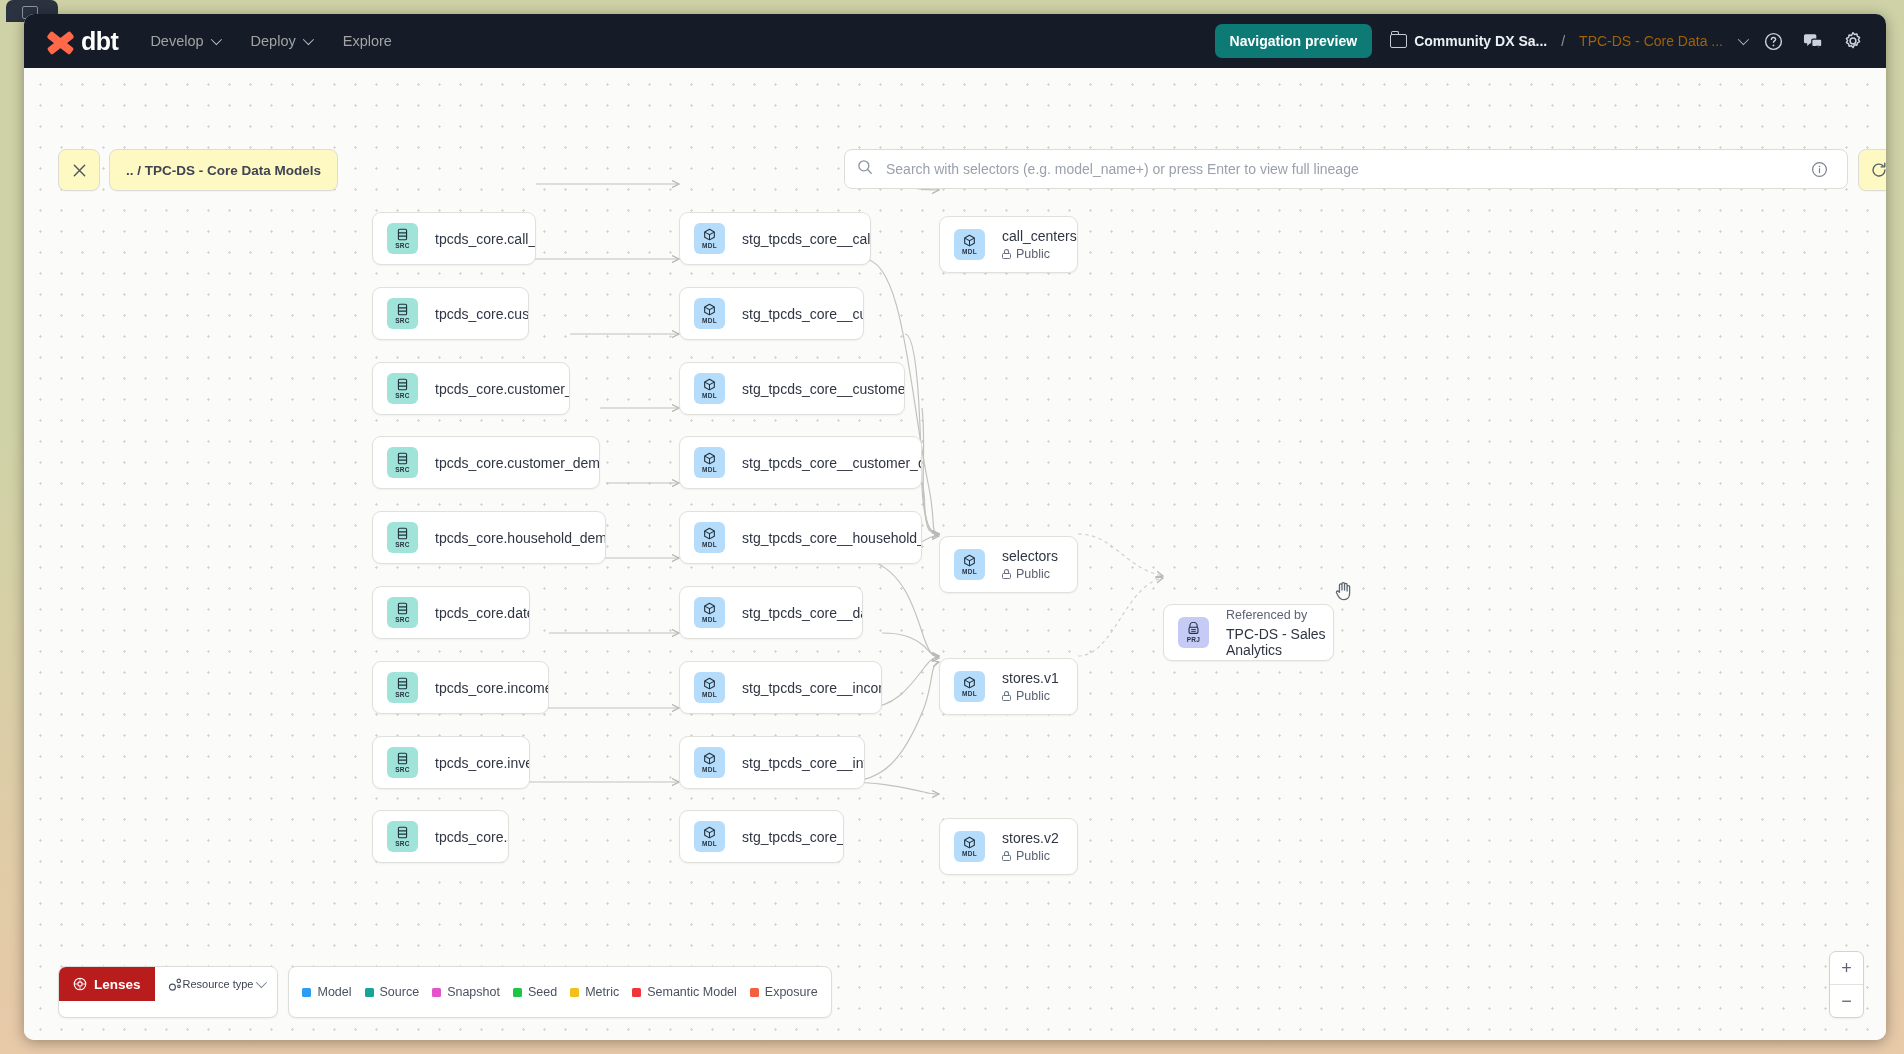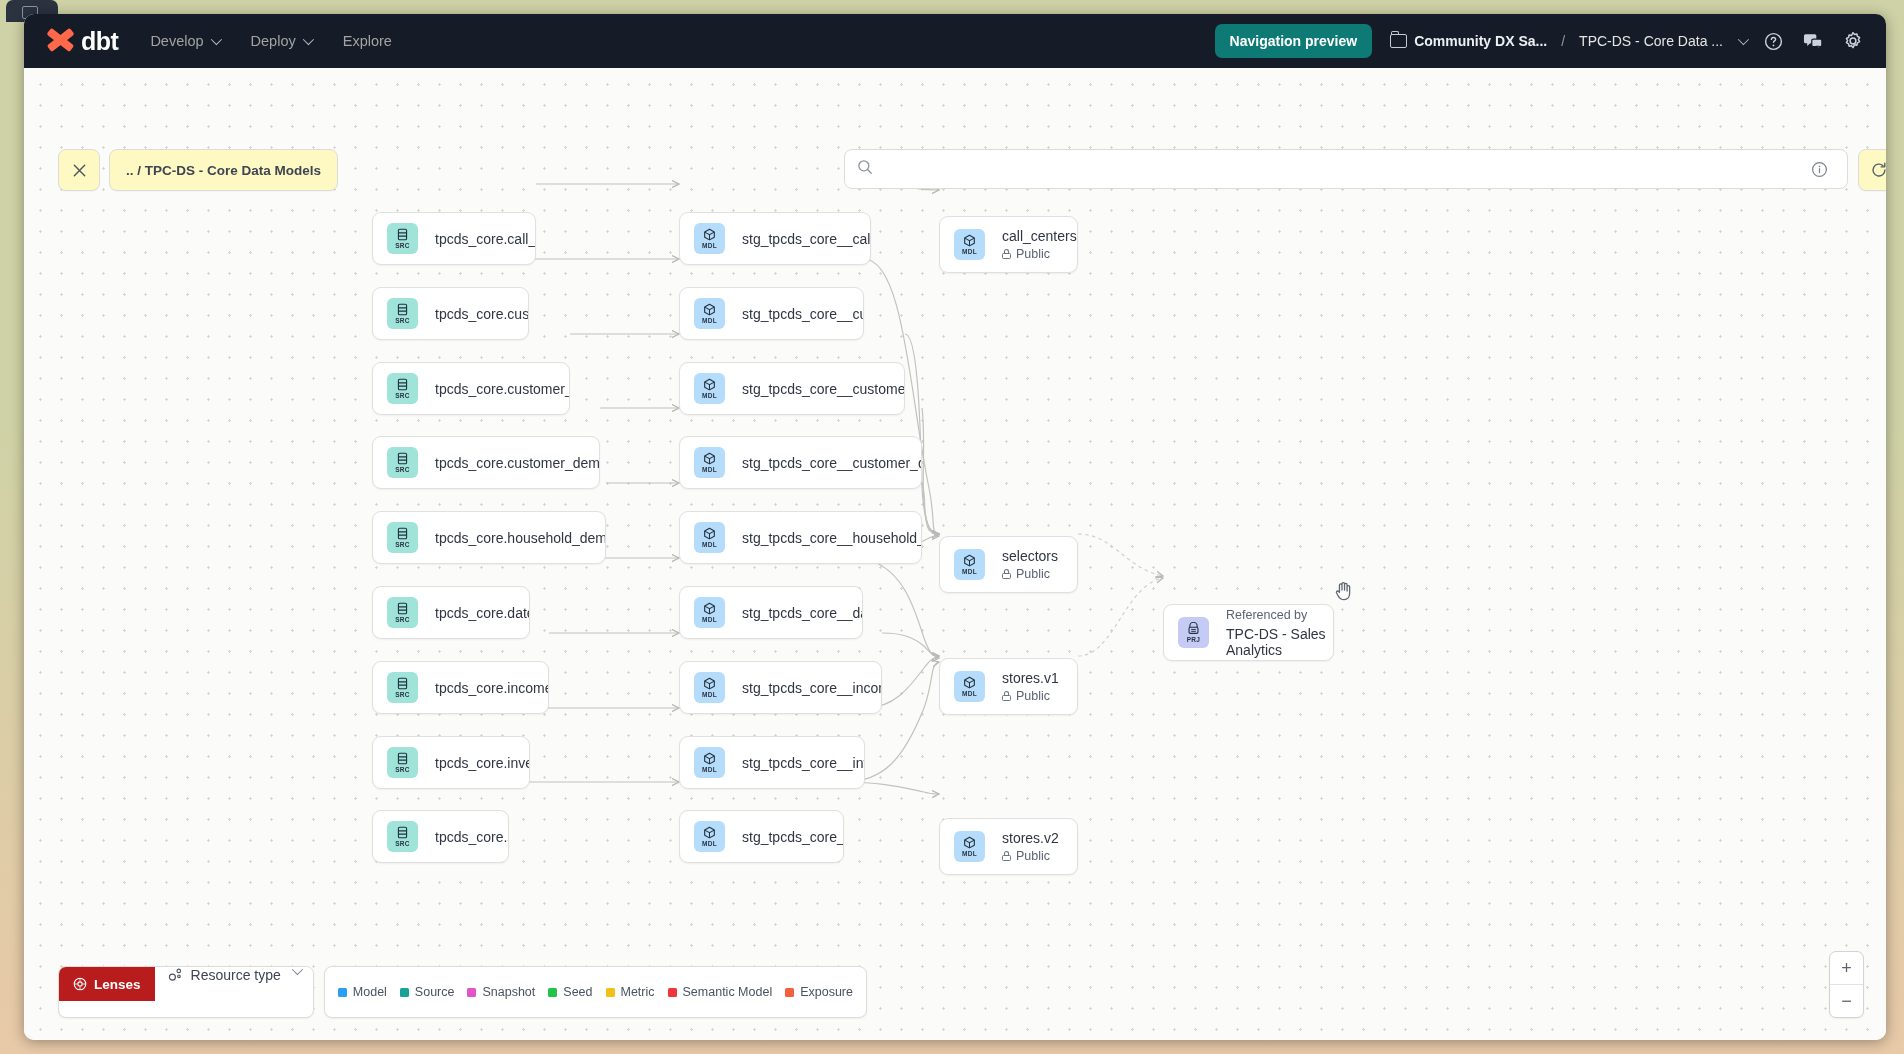--- a/index.html
+++ b/index.html
@@ -18,40 +18,40 @@
   }
   .tab-nub{
     position:absolute;left:6px;top:0px;width:52px;height:22px;background:#2b3240;border-radius:7px 7px 0 0;
   }
   .tab-nub:after{content:"";position:absolute;left:16px;top:6px;width:14px;height:11px;border:1.6px solid #8a93a3;border-radius:2px;}
   
   #topnav{
     position:absolute;left:0;top:0;width:1862px;height:54px;background:#151b27;
     display:flex;align-items:center;
   }
-  .logo{display:flex;align-items:flex-start;margin-left:22px;}
+  .logo{display:flex;align-items:flex-end;margin-left:22px;}
   .logo-mark{position:relative;width:30px;height:26px;margin-right:5px;}
   .logo-mark:before,.logo-mark:after{
     content:"";position:absolute;background:#ff694a;border-radius:2px;
   }
   .logo-mark:before{width:29px;height:7.5px;left:0;top:9px;transform:rotate(38deg);}
   .logo-mark:after{width:29px;height:7.5px;left:0;top:9px;transform:rotate(-38deg);}
   .logo-text{color:#fff;font-size:25px;font-weight:700;letter-spacing:-.5px;}
   .navlink{
     color:#a3a3a3;font-size:14.5px;margin-left:32px;display:flex;align-items:center;gap:7px;cursor:pointer;
   }
   .caret{display:inline-block;width:7px;height:7px;border-right:1.6px solid #b8bfcb;border-bottom:1.6px solid #b8bfcb;transform:rotate(45deg) translateY(-2px);}
   #topnav-right{margin-left:auto;display:flex;align-items:center;padding-right:20px;gap:0;}
   .nav-preview-btn{
     background:#0d7a76;color:#ffffff;font-size:14px;font-weight:600;
     padding:9px 15px;border-radius:7px;border:none;cursor:pointer;margin-right:18px;
   }
   .bc{display:flex;align-items:center;color:#eceff3;font-size:14px;font-weight:700;gap:7px;}
   .bc .sep{color:#8d96a5;font-weight:400;margin:0 7px;}
-  .bc .soft{font-weight:400;color:#e5e5e5;}
+  .bc .soft{font-weight:400;color:#a16207;}
   .folder-ico{width:15px;height:12px;border:1.6px solid #c6ccd6;border-radius:2px;position:relative;}
   .folder-ico:before{content:"";position:absolute;left:0;top:-4px;width:6px;height:3px;border:1.6px solid #c6ccd6;border-bottom:none;border-radius:2px 2px 0 0;}
   .bcaret{width:7px;height:7px;border-right:1.5px solid #aab2be;border-bottom:1.5px solid #aab2be;transform:rotate(45deg) translateY(-2px);margin-left:8px;cursor:pointer;}
   .icon-btn{width:26px;height:26px;margin-left:14px;display:flex;align-items:center;justify-content:center;cursor:pointer;}
   .icon-btn svg{display:block;}
   
   #canvaswrap{position:absolute;left:0;top:54px;width:1862px;height:972px;background:#fbfbfa;overflow:hidden;}
   #dots{
     position:absolute;inset:0;
     background-image:radial-gradient(#d7d7d3 1.1px, transparent 1.2px);
@@ -98,21 +98,21 @@
   .nstack .t1{font-size:14px;color:#2f3542;line-height:16px;}
   .nstack .t2{font-size:12.5px;color:#5b6373;display:flex;align-items:center;gap:5px;line-height:15px;}
   .nstack .big{font-size:14px;color:#2f3542;}
   .lock{width:9px;height:10px;position:relative;display:inline-block;}
   .lock:before{content:"";position:absolute;left:0;bottom:0;width:9px;height:6px;border:1.2px solid #6b7282;border-radius:1.5px;box-sizing:border-box;}
   .lock:after{content:"";position:absolute;left:2px;top:0;width:5px;height:5px;border:1.2px solid #6b7282;border-bottom:none;border-radius:2.5px 2.5px 0 0;box-sizing:border-box;}
   
   .bottombar{position:absolute;left:34px;bottom:22px;display:flex;align-items:stretch;gap:10px;z-index:6;}
   .grp{display:flex;background:#fff;border:1px solid #dcdcd8;border-radius:8px;overflow:hidden;box-shadow:0 1px 2px rgba(0,0,0,.05);}
   .lenses{background:#b91c1c;color:#fff;font-size:13.5px;font-weight:600;padding:0 14px;display:flex;align-items:center;gap:7px;cursor:pointer;height:34px;}
-  .restype{color:#3e4452;font-size:14px;padding:0 13px;display:flex;gap:8px;cursor:pointer;height:34px;background:#fff;}
+  .restype{color:#3e4452;font-size:11px;padding:0 13px;display:flex;align-items:center;gap:0;cursor:pointer;height:34px;background:#fff;}
   .restype .caret2{width:7px;height:7px;border-right:1.6px solid #7b838f;border-bottom:1.6px solid #7b838f;transform:rotate(45deg) translateY(-2px);margin-left:3px;}
   .legend{background:#fff;border:1px solid #dcdcd8;border-radius:8px;height:34px;display:flex;align-items:center;padding:8px 13px;gap:13px;box-shadow:0 1px 2px rgba(0,0,0,.05);}
   .lgi{display:flex;align-items:center;gap:6px;font-size:12.5px;color:#4a5261;white-space:nowrap;}
   .sw{width:9px;height:9px;border-radius:1.5px;}
   
   #zoomctl{position:absolute;right:22px;bottom:22px;width:33px;background:#fff;border:1px solid #d3d3cf;border-radius:7px;overflow:hidden;z-index:6;box-shadow:0 1px 2px rgba(0,0,0,.06);}
   #zoomctl div{height:32px;display:flex;align-items:center;justify-content:center;font-size:18px;color:#5d646f;cursor:pointer;}
   #zoomctl div:first-child{border-bottom:1px solid #e2e2de;}
   
   #hand-cursor{position:absolute;left:1310px;top:512px;width:20px;height:22px;z-index:7;}
@@ -486,20 +486,21 @@
         <span>.. / TPC-DS - Core Data Models</span>
       </div>
 
       <div id="searchbar">
         <span class="sq">
           <svg width="16" height="16" viewBox="0 0 18 18" fill="none">
             <circle cx="7.7" cy="7.7" r="5.6" stroke="#8e949f" stroke-width="1.5"></circle>
             <path d="M11.9 11.9 L16 16" stroke="#8e949f" stroke-width="1.5" stroke-linecap="round"></path>
           </svg>
         </span>
+        <input id="search-input" type="text" placeholder="Search with selectors (e.g. model_name+) or press Enter to view full lineage" style="">
       </div>
 
       <div class="tbbtn" id="info-btn" style="position:absolute;left:1778px;">
         <svg width="17" height="17" viewBox="0 0 18 18" fill="none">
           <circle cx="9" cy="9" r="7.3" stroke="#7d848f" stroke-width="1.3"></circle>
           <path d="M9 8.1v4.1" stroke="#7d848f" stroke-width="1.3" stroke-linecap="round"></path>
           <circle cx="9" cy="5.8" r=".85" fill="#7d848f"></circle>
         </svg>
       </div>
 

